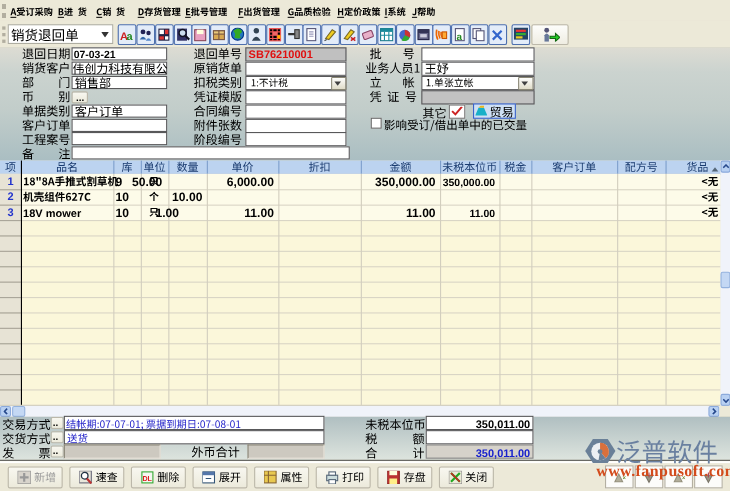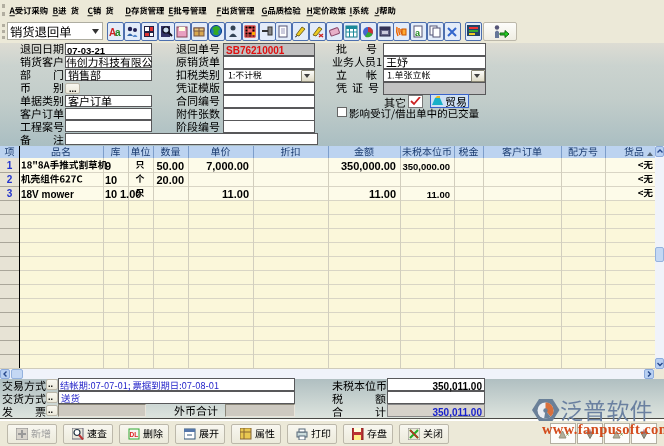--- a/index.html
+++ b/index.html
@@ -339,24 +339,24 @@
 <svg class="a" style="left:492px;top:25px" width="17" height="13" viewBox="0 0 17 13">
     <circle cx="5" cy="2.5" r="2.2" fill="#557"></circle>
     <path d="M3 13 L3 7 Q5 4 7 7 L7 13 Z" fill="#679"></path>
     <path d="M8 8 H13 V5.5 L17 9 L13 12.5 V10 H8 Z" fill="#2c2" stroke="#161"></path>
   </svg>
 <div class="num" style="left:67px;top:45px;font-size:9.5px;color:#000;">07-03-21</div>
 <div class="num" style="left:226px;top:45px;font-size:10px;color:#e01010;">SB76210001</div>
 <div class="num" style="left:105px;top:160px;font-size:11px;color:#000;">9</div>
 <div class="num" style="left:105px;top:174px;font-size:11px;color:#000;">10</div>
 <div class="num" style="left:105px;top:188px;font-size:11px;color:#000;">10</div>
-<div class="num" style="left:120px;top:160px;font-size:11px;color:#000;width:64px;text-align:right;">50.00</div>
-<div class="num" style="left:120px;top:174px;font-size:11px;color:#000;width:64px;text-align:right;">20.00</div>
-<div class="num" style="left:120px;top:188px;font-size:11px;color:#000;width:64px;text-align:left;">1.00</div>
-<div class="num" style="left:160px;top:160px;font-size:11px;color:#000;width:89px;text-align:right;">7,000.00</div>
+<div class="num" style="left:120px;top:160px;font-size:11px;color:#000;width:64px;text-align:left;">50.00</div>
+<div class="num" style="left:120px;top:174px;font-size:11px;color:#000;width:64px;text-align:right;">10.00</div>
+<div class="num" style="left:120px;top:188px;font-size:11px;color:#000;width:64px;text-align:center;">1.00</div>
+<div class="num" style="left:160px;top:160px;font-size:11px;color:#000;width:89px;text-align:right;">6,000.00</div>
 <div class="num" style="left:160px;top:188px;font-size:11px;color:#000;width:89px;text-align:right;">11.00</div>
 <div class="num" style="left:300px;top:160px;font-size:11px;color:#000;width:96px;text-align:right;">350,000.00</div>
 <div class="num" style="left:300px;top:188px;font-size:11px;color:#000;width:96px;text-align:right;">11.00</div>
 <div class="num" style="left:362px;top:161px;font-size:9.5px;color:#000;width:88px;text-align:right;">350,000.00</div>
 <div class="num" style="left:362px;top:189px;font-size:9.5px;color:#000;width:88px;text-align:right;">11.00</div>
 <div class="num" style="left:21px;top:188.5px;font-size:10px;color:#000;">18V mower</div>
 <div class="num" style="left:390px;top:381px;font-size:10px;color:#000;width:92px;text-align:right;">350,011.00</div>
 <div class="num" style="left:390px;top:407px;font-size:10px;color:#1822cc;width:92px;text-align:right;">350,011.00</div>
 <div class="num" style="left:542px;top:423px;font-size:14.5px;color:#d34b1c;font-family:'Liberation Serif',serif;letter-spacing:0.4px">www.fanpusoft.com</div>
 <div class="num" style="left:0px;top:160px;font-size:10px;color:#2233cc;width:19px;text-align:center;">1</div>

